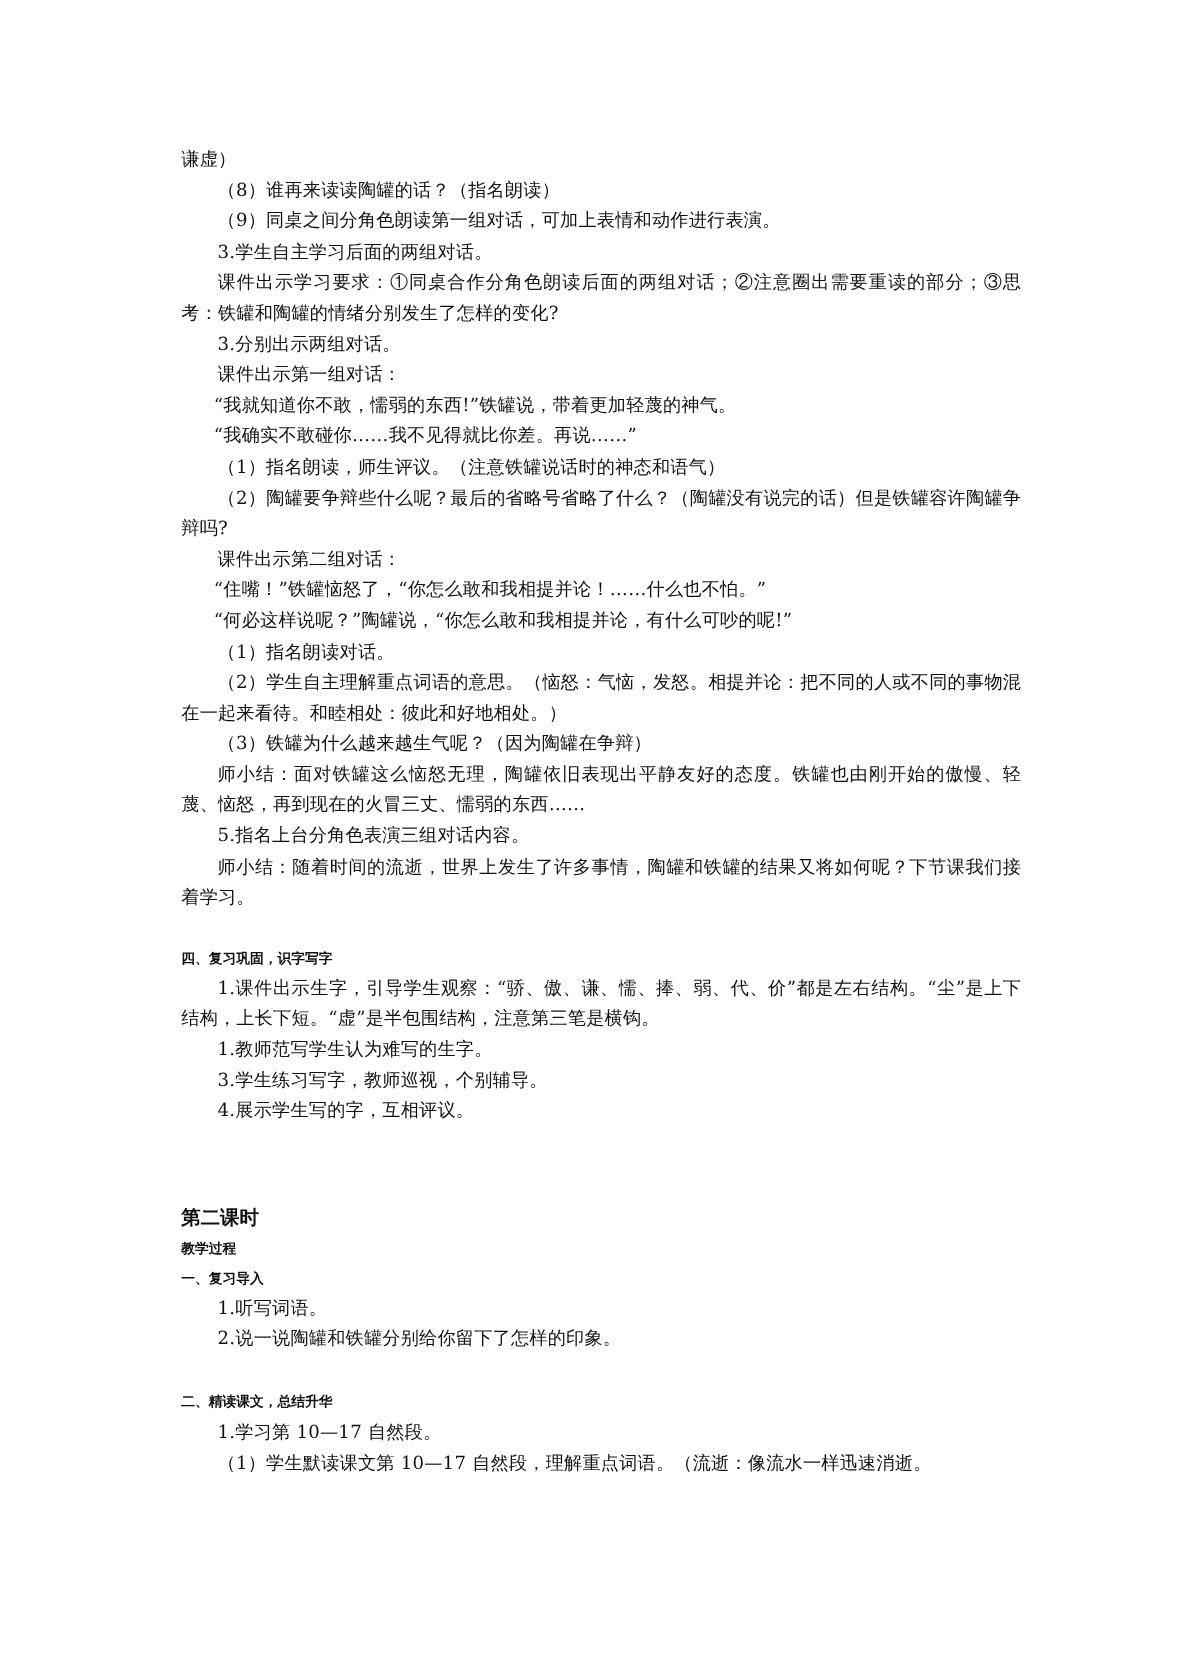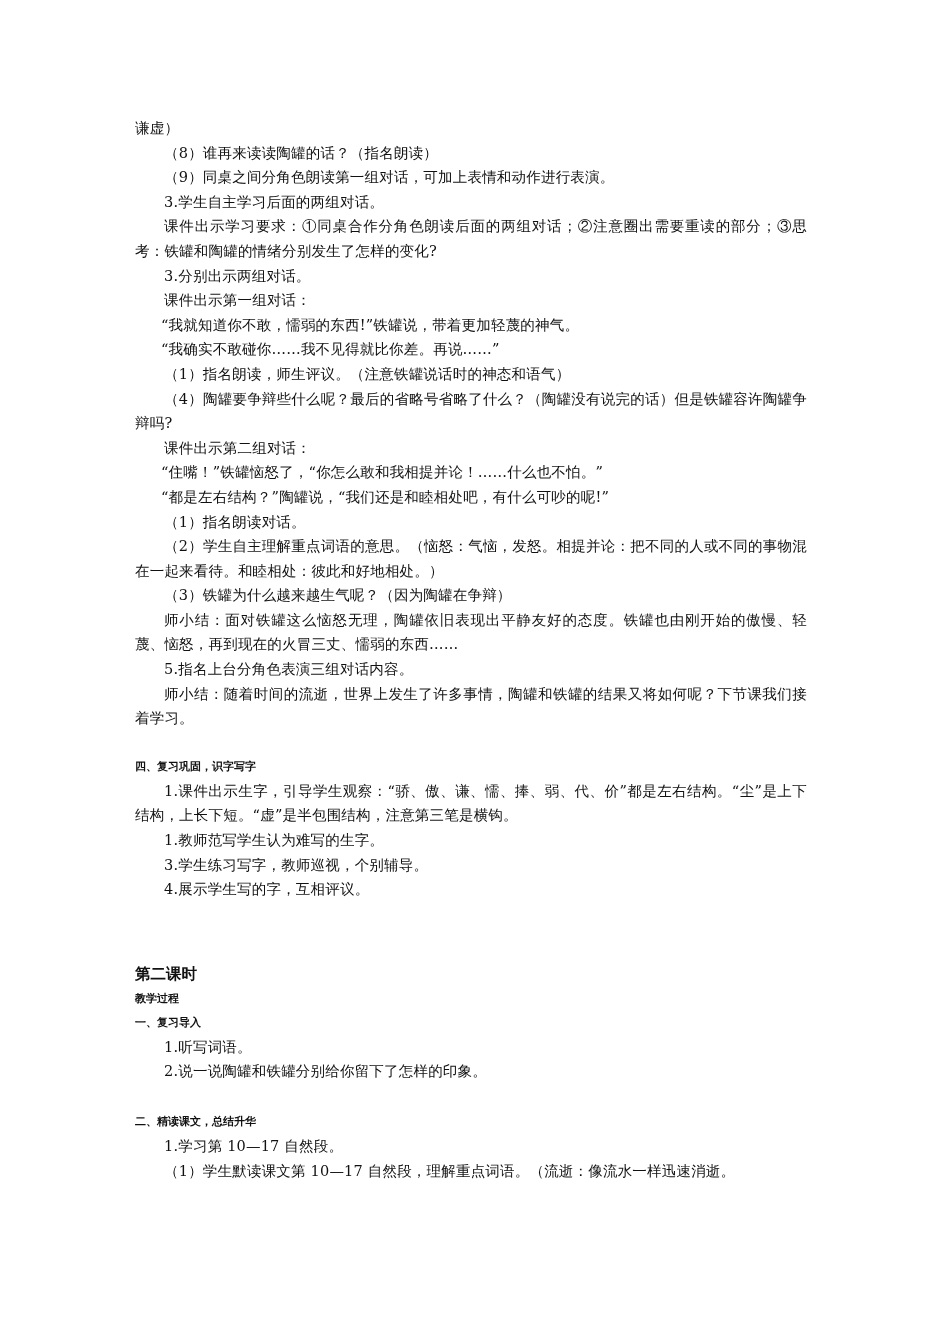--- a/index.html
+++ b/index.html
@@ -1,18 +1,18 @@
 <!DOCTYPE html>
 <html><head>
 <meta charset="utf-8">
 <style>
   html, body { margin: 0; padding: 0; background: #ffffff; }
   body { width: 950px; height: 1344px; position: relative; overflow: hidden;
          font-family: "DejaVu Serif", "Liberation Serif", serif; color: #111; }
-  .page { position: absolute; left: 135px; top: 116px; width: 672px; }
+  .page { position: absolute; left: 145px; top: 116px; width: 672px; }
   .p { font-size: 14.5px; line-height: 24.6px; margin: 0; text-align: justify; letter-spacing: 0.2px; }
   .ind { text-indent: 29px; }
   .ind-q { text-indent: 26px; }
   .h { font-family: "DejaVu Sans", "Liberation Sans", sans-serif; font-weight: bold; font-size: 11px; line-height: 24px; margin: 0; }
   .center { text-align: left; font-family: "DejaVu Sans", "Liberation Sans", sans-serif; font-weight: bold; font-size: 15.5px; line-height: 25px; margin: 0; }
   .gap-lg { height: 24px; }
   .gap-xl { height: 60px; }
   .gap-sm { height: 26px; }
 </style>
 </head>
@@ -22,24 +22,24 @@
   <p class="p">谦虚）</p>
   <p class="p ind">（8）谁再来读读陶罐的话？（指名朗读）</p>
   <p class="p ind">（9）同桌之间分角色朗读第一组对话，可加上表情和动作进行表演。</p>
   <p class="p ind">3.学生自主学习后面的两组对话。</p>
   <p class="p ind">课件出示学习要求：①同桌合作分角色朗读后面的两组对话；②注意圈出需要重读的部分；③思考：铁罐和陶罐的情绪分别发生了怎样的变化?</p>
   <p class="p ind">3.分别出示两组对话。</p>
   <p class="p ind">课件出示第一组对话：</p>
   <p class="p ind-q">“我就知道你不敢，懦弱的东西!”铁罐说，带着更加轻蔑的神气。</p>
   <p class="p ind-q">“我确实不敢碰你……我不见得就比你差。再说……”</p>
   <p class="p ind">（1）指名朗读，师生评议。（注意铁罐说话时的神态和语气）</p>
-  <p class="p ind">（4）陶罐要争辩些什么呢？最后的省略号省略了什么？（陶罐没有说完的话）但是铁罐容许陶罐争辩吗?</p>
+  <p class="p ind">（2）陶罐要争辩些什么呢？最后的省略号省略了什么？（陶罐没有说完的话）但是铁罐容许陶罐争辩吗?</p>
   <p class="p ind">课件出示第二组对话：</p>
   <p class="p ind-q">“住嘴！”铁罐恼怒了，“你怎么敢和我相提并论！……什么也不怕。”</p>
-  <p class="p ind-q">“都是左右结构？”陶罐说，“我们还是和睦相处吧，有什么可吵的呢!”</p>
+  <p class="p ind-q">“何必这样说呢？”陶罐说，“你怎么敢和我相提并论，有什么可吵的呢!”</p>
   <p class="p ind">（1）指名朗读对话。</p>
   <p class="p ind">（2）学生自主理解重点词语的意思。（恼怒：气恼，发怒。相提并论：把不同的人或不同的事物混在一起来看待。和睦相处：彼此和好地相处。）</p>
   <p class="p ind">（3）铁罐为什么越来越生气呢？（因为陶罐在争辩）</p>
   <p class="p ind">师小结：面对铁罐这么恼怒无理，陶罐依旧表现出平静友好的态度。铁罐也由刚开始的傲慢、轻蔑、恼怒，再到现在的火冒三丈、懦弱的东西……</p>
   <p class="p ind">5.指名上台分角色表演三组对话内容。</p>
   <p class="p ind">师小结：随着时间的流逝，世界上发生了许多事情，陶罐和铁罐的结果又将如何呢？下节课我们接着学习。</p>
 
   <div class="gap-lg"></div>
 
   <h3 class="h">四、复习巩固，识字写字</h3>

